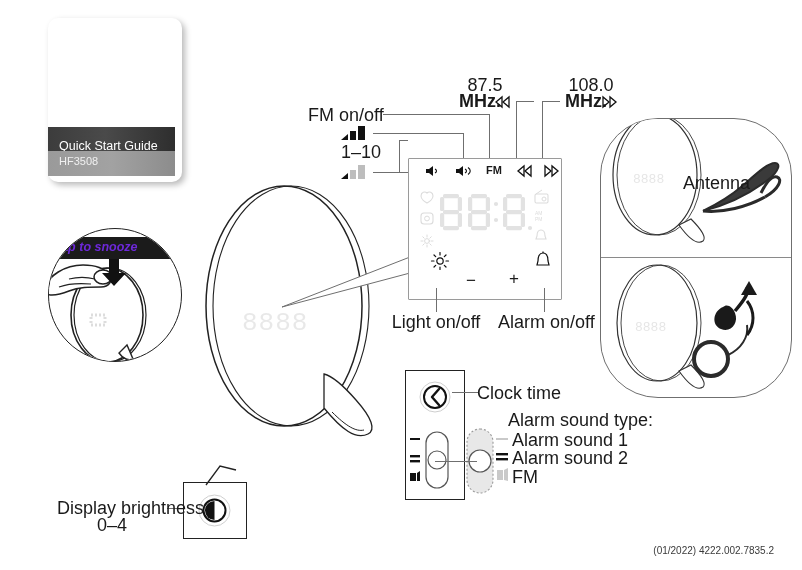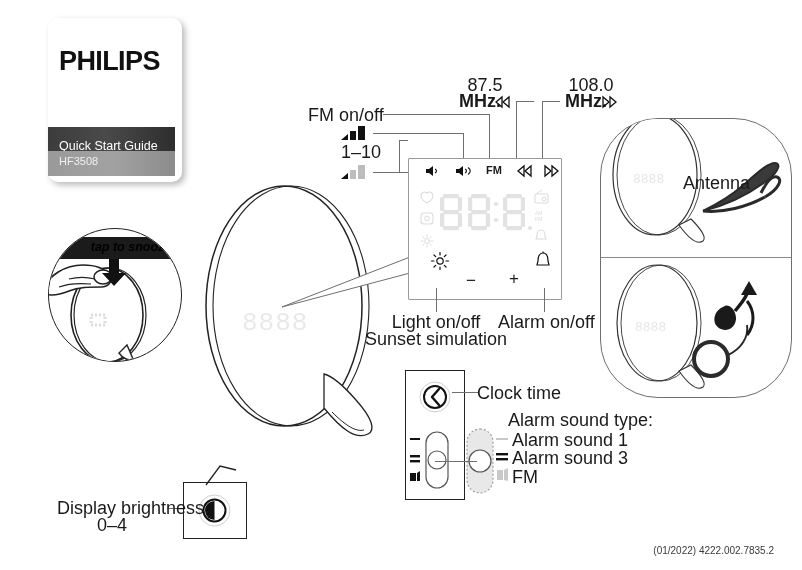--- a/index.html
+++ b/index.html
@@ -39,44 +39,41 @@
   
   #control-panel{left:408px;top:158px;width:152px;height:140px;
      border:1.3px solid #9a9a9a;background:#fff;border-radius:1px;}
   .cp-btn{position:absolute;font-size:11px;color:#1a1a1a;font-weight:bold;}
   #lcd{position:absolute;left:418px;top:188px;width:132px;height:78px;}
 
   
   #snooze-circle{left:48px;top:228px;width:132px;height:132px;border-radius:50%;
      border:1.6px solid #222;overflow:hidden;background:#fff;}
   #snooze-band{position:absolute;left:0;top:8px;width:132px;height:22px;background:#1b1b1b;}
-  #snooze-text{position:absolute;left:16px;top:11px;width:132px;text-align:center;
-     color:#000000;font-weight:bold;font-size:12.5px;font-style:italic;}
+  #snooze-text{position:absolute;left:8px;top:11px;width:132px;
+     color:#6d28d9;font-weight:bold;font-size:12.5px;font-style:italic;}
 
   
   #right-panel{left:600px;top:118px;width:190px;height:278px;
      border:1.2px solid #6f6f6f;border-radius:58px;background:#fff;overflow:hidden;}
   #right-divider{position:absolute;left:0px;top:138px;width:190px;height:1px;background:#8a8a8a;}
 
   
   #clock-box{left:405px;top:370px;width:58px;height:128px;border:1.4px solid #222;background:#fff;}
   #bright-box{left:183px;top:482px;width:62px;height:55px;border:1.4px solid #222;background:#fff;}
   svg{display:block;overflow:visible;}
   .footer{position:absolute;right:28px;bottom:14px;font-size:10px;color:#3a3a3a;text-align:center;}
 </style>
 </head>
 <body>
 
 <div id="stage">
 
   <div class="abs" id="logo-block">
     <div class="logo-shadow"></div>
-    <div class="logo-white">
-      <div id="philips-word">PHILIPS</div>
-    </div>
     <div class="logo-dark">
       <div id="qsg-text">Quick Start Guide</div>
     </div>
     <div class="logo-grey">
       <div id="model-text">HF3508</div>
     </div>
   </div>
 
   <div class="abs" id="snooze-circle">
 
@@ -271,21 +268,20 @@
         <text x="117" y="33" font-family="'Liberation Sans',sans-serif" font-size="5" fill="#8a8a8a">PM</text>
         <g>
           <path d="M123 42 C 126 42, 127 45, 127 48 L128 51 L118 51 L119 48 C 119 45, 120 42, 123 42 Z" fill="none" stroke="#8a8a8a" stroke-width="1.1"></path>
         </g>
       </g>
     </svg>
   </div>
 
   <div class="ln ln-v abs" style="left:436px;top:288px;height:24px"></div>
   <div class="abs lbl ctr" style="left:380px;top:314px;width:112px">Light on/off</div>
-  <div class="abs lbl ctr" style="left:365px;top:331px;width:142px">Sunset simulation</div>
 
   <div class="ln ln-v abs" style="left:544px;top:288px;height:24px"></div>
   <div class="abs lbl ctr" style="left:498px;top:314px;width:92px">Alarm on/off</div>
 
   <div class="abs" id="clock-box">
 
     <svg class="abs" style="left:13px;top:10px" width="32" height="32" viewBox="0 0 32 32">
       <circle cx="16" cy="16" r="15" fill="none" stroke="#cfcfcf" stroke-width="1"></circle>
       <circle cx="16" cy="16" r="11" fill="none" stroke="#111" stroke-width="2"></circle>
       <path d="M20 8 L13 16 L20 24" fill="none" stroke="#111" stroke-width="2.4" stroke-linecap="round" stroke-linejoin="round"></path>
@@ -318,21 +314,21 @@
 
   <div class="abs lbl" style="left:508px;top:412px">Alarm sound type:</div>
 
   <div class="abs" style="left:496px;top:438px;width:12px;height:2px;background:#c9c9c9"></div>
   <div class="abs lbl" style="left:512px;top:432px">Alarm sound 1</div>
 
   <svg class="abs" style="left:496px;top:452px" width="14" height="10" viewBox="0 0 14 10">
     <rect x="0" y="1" width="12" height="2.4" fill="#111"></rect>
     <rect x="0" y="6" width="12" height="2.4" fill="#111"></rect>
   </svg>
-  <div class="abs lbl" style="left:512px;top:450px">Alarm sound 3</div>
+  <div class="abs lbl" style="left:512px;top:450px">Alarm sound 2</div>
 
   <svg class="abs" style="left:497px;top:468px" width="14" height="14" viewBox="0 0 14 14">
     <rect x="0" y="2" width="6" height="10" fill="#c9c9c9"></rect>
     <path d="M7 2 L11 0 L11 13 L7 12 Z" fill="#c9c9c9"></path>
   </svg>
   <div class="abs lbl" style="left:512px;top:469px">FM</div>
 
   <div class="abs" id="bright-box">
     <svg class="abs" style="left:14px;top:11px" width="33" height="33" viewBox="0 0 33 33">
       <circle cx="16.5" cy="16.5" r="15.5" fill="none" stroke="#cfcfcf" stroke-width="1"></circle>

